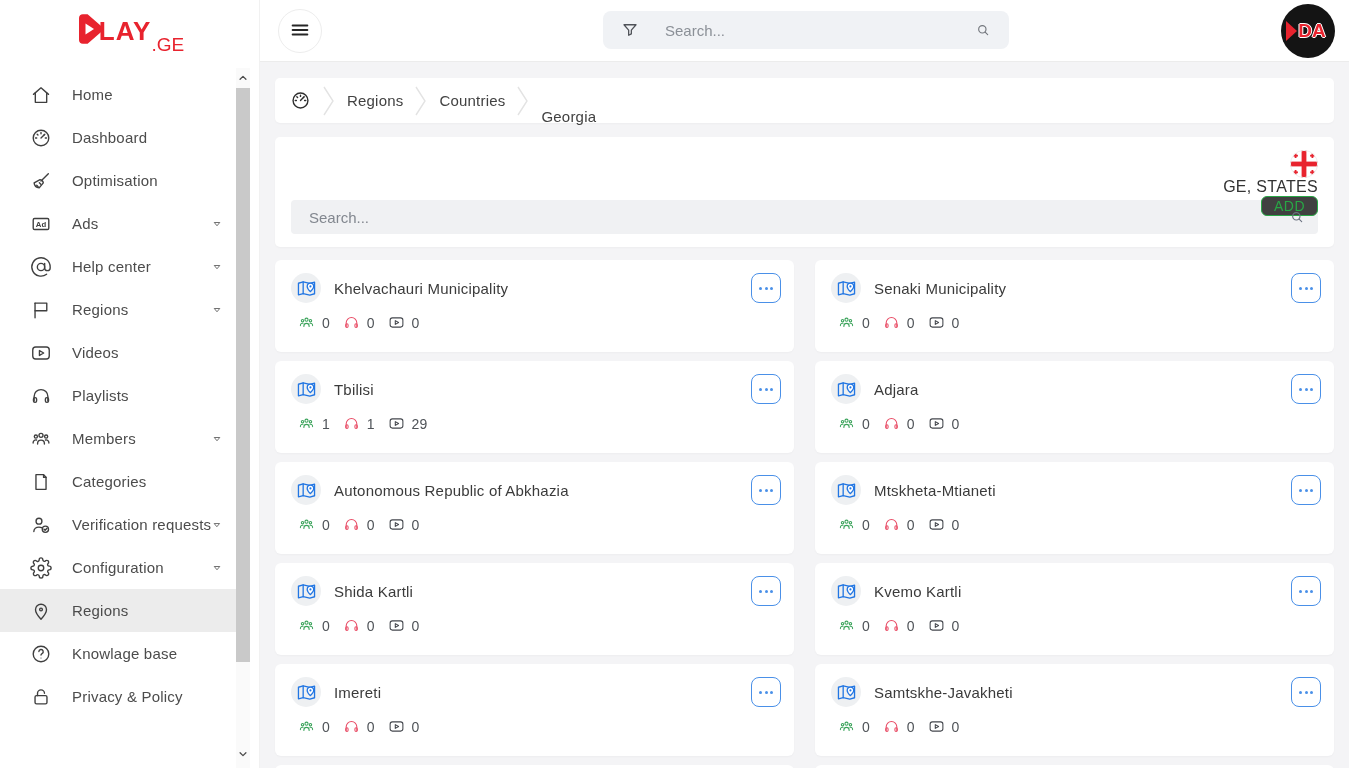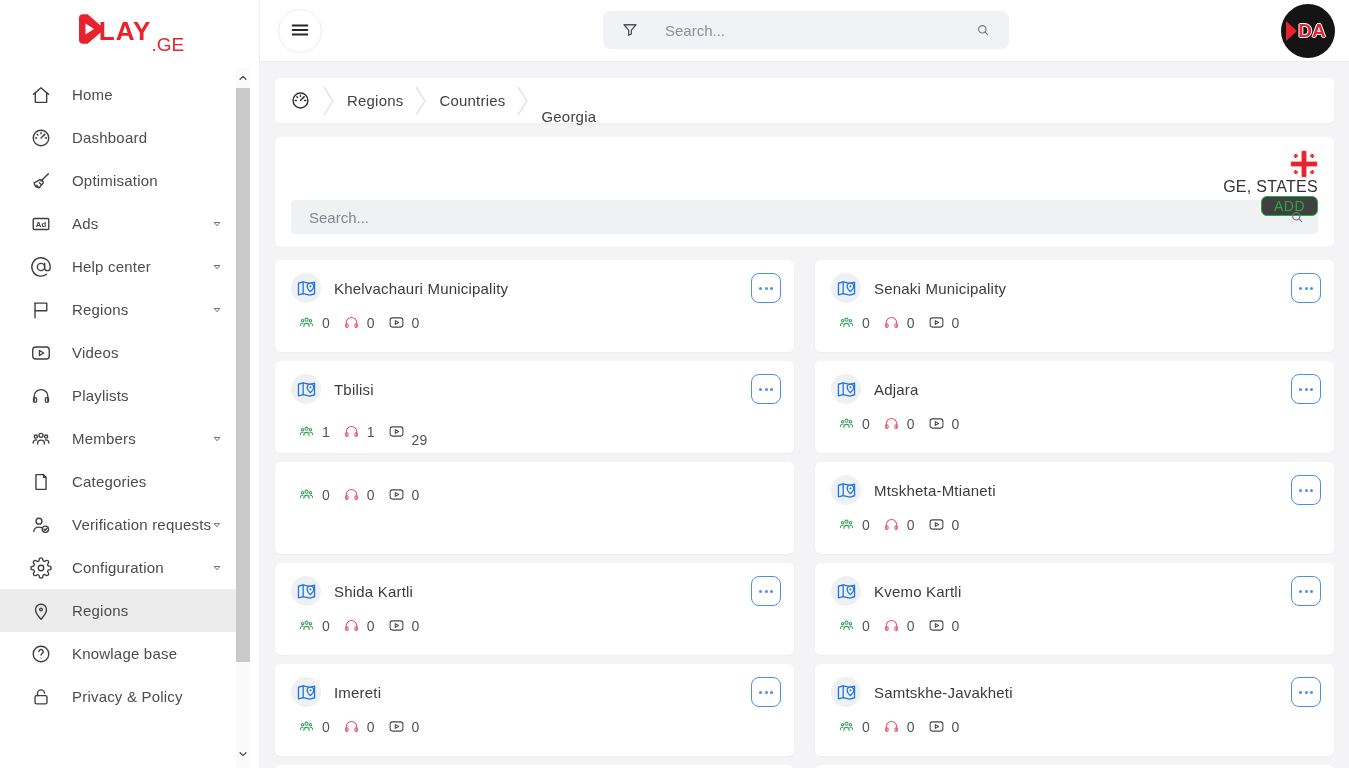--- a/index.html
+++ b/index.html
@@ -596,21 +596,21 @@
             </span>
             <span style="color: rgb(79, 83, 88);">1</span>
           </span>
           <span class="stat s-videos">
             <span class="s-ic">
               <svg viewBox="0 0 24 24" fill="none" stroke="currentColor" stroke-width="1.5" stroke-linecap="round" stroke-linejoin="round">
                 <rect x="3" y="5.5" width="18" height="13" rx="3.2"></rect>
                 <path d="M10.3 9.3v5.4l4.6-2.7z"></path>
               </svg>
             </span>
-            <span style="color: rgb(79, 83, 88); margin-top: 17px;">29</span>
+            <span style="color: rgb(79, 83, 88);">29</span>
           </span>
         </div>
   </div>
 
   <div class="region-card">
     <div class="card-top">
       <span class="card-map">
         <svg viewBox="0 0 24 24" fill="none" stroke="#2276e3" stroke-width="1.5" stroke-linecap="round" stroke-linejoin="round">
               <path d="M2.8 6 8.2 4.4l7.6 1.8 5.4-1.5V18l-5.4 1.6-7.6-1.8L2.8 19.3z"></path>
               <path d="M8.2 4.4v13.4M15.8 6.2v3.4"></path>
@@ -655,20 +655,36 @@
                 <rect x="3" y="5.5" width="18" height="13" rx="3.2"></rect>
                 <path d="M10.3 9.3v5.4l4.6-2.7z"></path>
               </svg>
             </span>
             <span style="color: rgb(79, 83, 88);">0</span>
           </span>
         </div>
   </div>
 
   <div class="region-card">
+    <div class="card-top">
+      <span class="card-map">
+        <svg viewBox="0 0 24 24" fill="none" stroke="#2276e3" stroke-width="1.5" stroke-linecap="round" stroke-linejoin="round">
+              <path d="M2.8 6 8.2 4.4l7.6 1.8 5.4-1.5V18l-5.4 1.6-7.6-1.8L2.8 19.3z"></path>
+              <path d="M8.2 4.4v13.4M15.8 6.2v3.4"></path>
+              <path d="M16.3 15.6c-2.4-2.6-3.5-4.5-3.5-6a3.7 3.7 0 0 1 7.4 0c0 1.5-1.1 3.4-3.9 6z" fill="#fff"></path>
+              <circle cx="16.5" cy="9.6" r="1.2" fill="#2276e3" stroke="none"></circle>
+            </svg>
+      </span>
+      <span class="card-title">Autonomous Republic of Abkhazia</span>
+      <button class="card-menu">
+            <i></i>
+            <i></i>
+            <i></i>
+          </button>
+    </div>
     <div class="card-stats">
           <span class="stat s-members">
             <span class="s-ic">
               <svg viewBox="0 0 24 24" fill="none" stroke="currentColor" stroke-width="1.5" stroke-linecap="round" stroke-linejoin="round">
                 <circle cx="12" cy="8" r="2.2"></circle>
                 <path d="M8.3 17.5v-.6a3.7 3.7 0 0 1 7.4 0v.6"></path>
                 <circle cx="6.4" cy="9.4" r="1.7"></circle>
                 <path d="M3.4 16.4V16a3 3 0 0 1 3.7-2.9"></path>
                 <circle cx="17.6" cy="9.4" r="1.7"></circle>
                 <path d="M20.6 16.4V16a3 3 0 0 0-3.7-2.9"></path>

